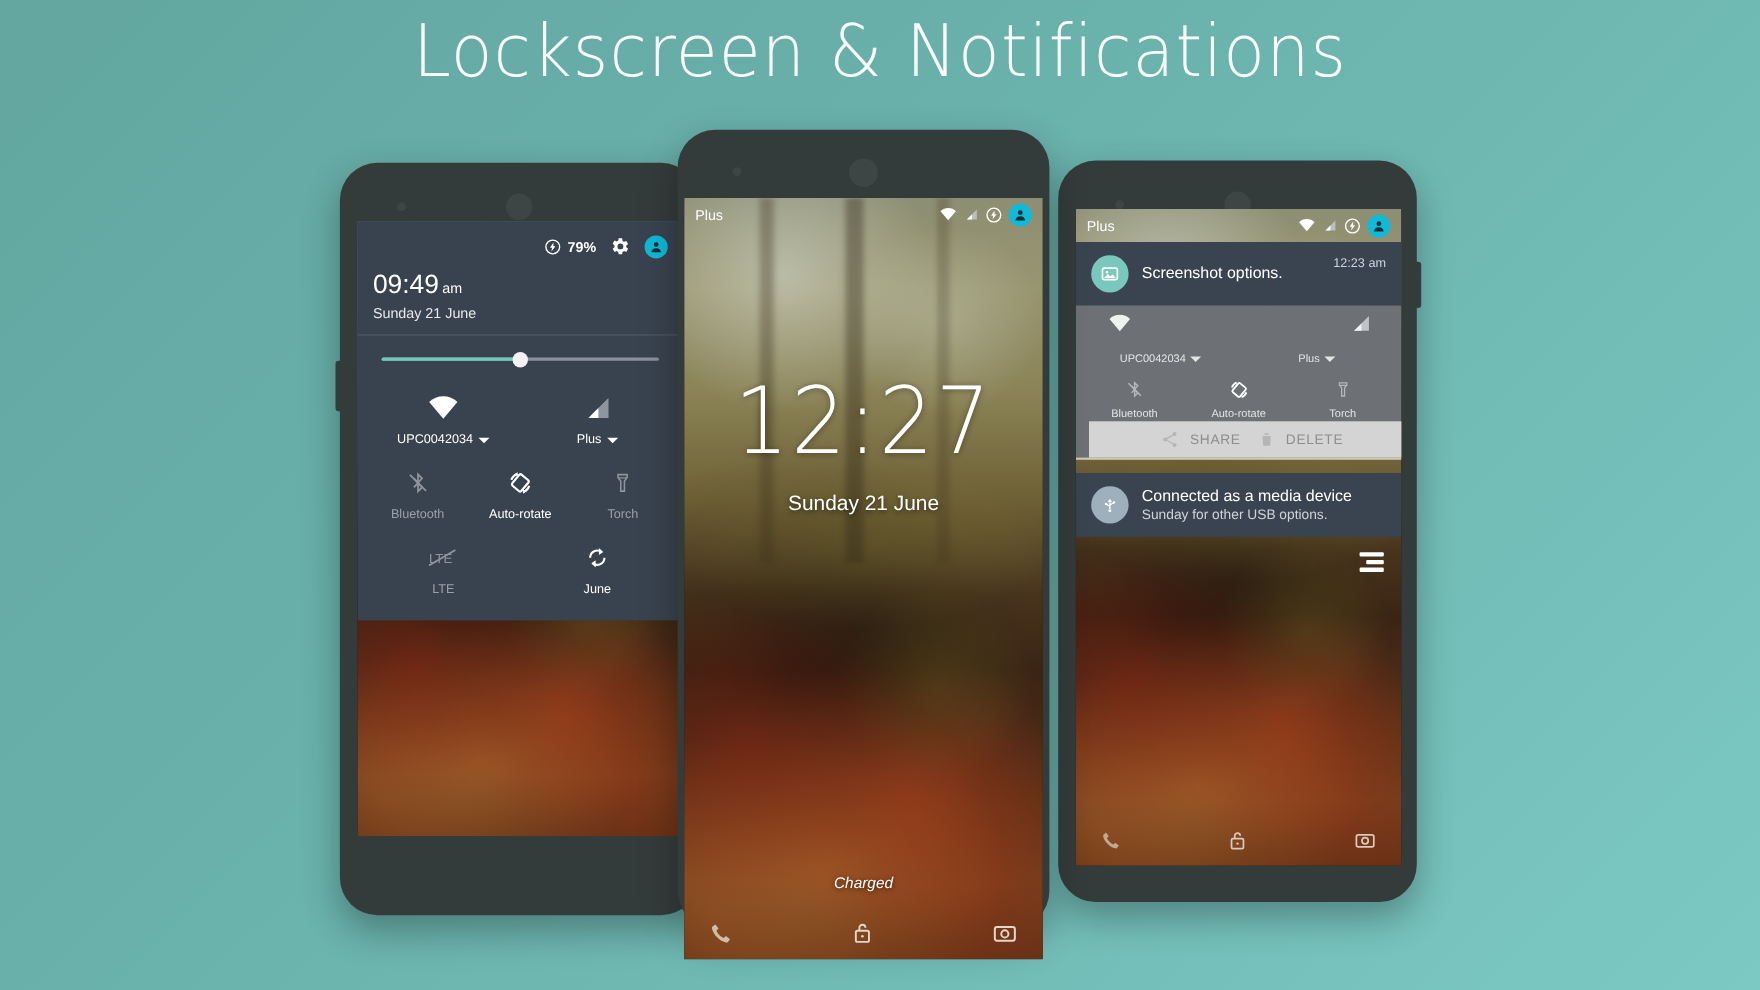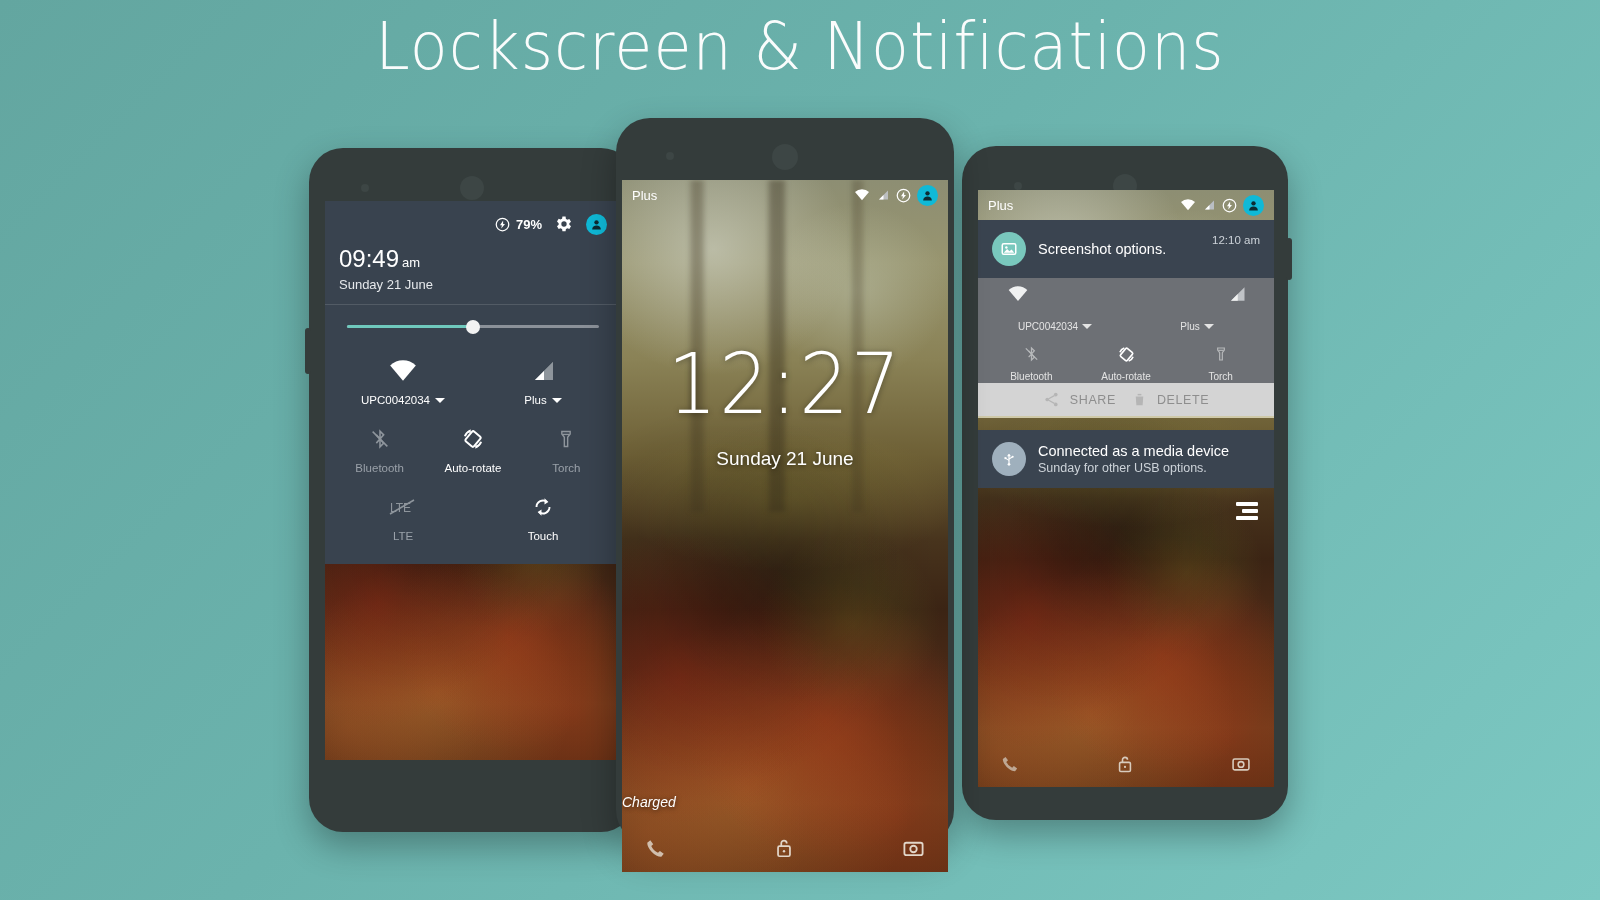--- a/index.html
+++ b/index.html
@@ -173,21 +173,21 @@
     color:#fff; font-family:"DejaVu Sans", sans-serif; font-weight:300;
     font-size:78px; line-height:1; letter-spacing:2px;
     text-shadow:0 1px 6px rgba(0,0,0,.40);
     transform:scaleY(1.08);
   }
   .ls-date{
     position:absolute; left:0; top:268px; width:100%; text-align:center;
     color:#fff; font-size:19px; text-shadow:0 1px 5px rgba(0,0,0,.55);
   }
   .ls-charged{
-    position:absolute; left:0; bottom:62px; width:100%; 
+    position:absolute; left:0; bottom:62px; width:100%; text-align:center;
     color:#fff; font-size:14px; font-style:italic;
     text-shadow:0 1px 5px rgba(0,0,0,.65);
   }
   .ls-bottom{
     position:absolute; left:0; bottom:12px; width:100%;
     display:flex; align-items:center; justify-content:space-between;
     padding:0 22px;
   }
 
   
@@ -216,21 +216,21 @@
     padding:0 26px; height:20px; opacity:.9;
   }
   .shot-preview .mini-rows{ padding:6px 6px 0 6px; }
   .shot-preview .mini-row{ display:flex; }
   .shot-preview .mini-tile{
     flex:1; display:flex; flex-direction:column; align-items:center; padding:6px 0 4px 0;
   }
   .shot-preview .mini-tile .glyph{ height:24px; display:flex; align-items:center; justify-content:center;}
   .shot-preview .mini-tile .lbl{ font-size:10px; margin-top:5px; display:flex; align-items:center; gap:4px;}
   .shot-actions{
-    position:absolute; left:0; bottom:0; width:100%;
+    position:absolute; left:12px; bottom:0; width:100%;
     background:#d4d4d4; display:flex; align-items:center; justify-content:center;
     gap:16px; padding:8px 10px; color:#8e8e8e; font-size:12.5px; letter-spacing:.6px;
   }
   .shot-actions .act{ display:flex; align-items:center; gap:10px; }
   .clear-all{
     position:absolute; right:12px; z-index:3;
     display:flex; flex-direction:column; align-items:flex-end; gap:3px;
   }
   .clear-all i{ display:block; height:4px; background:#fff; border-radius:1px; }
 </style>
@@ -356,21 +356,21 @@
           </div>
           <div class="tile">
             <span class="glyph">
               <svg width="24" height="26" viewBox="0 0 24 24">
                 <path d="M5.5 12 A6.5 6.5 0 0 1 16 6.9" fill="none" stroke="#fff" stroke-width="1.9"></path>
                 <path d="M18.5 12 A6.5 6.5 0 0 1 8 17.1" fill="none" stroke="#fff" stroke-width="1.9"></path>
                 <path d="M13.5 3.2 L17.4 6.9 L13.5 9.6 Z" fill="#fff"></path>
                 <path d="M10.5 20.8 L6.6 17.1 L10.5 14.4 Z" fill="#fff"></path>
               </svg>
             </span>
-            <span class="lbl">Touch</span>
+            <span class="lbl">June</span>
           </div>
         </div>
       </div>
     </div>
   </div>
 </div>
 
 <div class="phone" id="phone-right">
   <div class="sensor"></div>
   <div class="speaker"></div>
@@ -408,21 +408,21 @@
         <span class="ic-circle" style="background:#79c8bd">
           <svg width="18" height="18" viewBox="0 0 24 24">
               <rect x="3" y="5" width="18" height="14" rx="2" fill="none" stroke="#fff" stroke-width="2"></rect>
               <circle cx="8.5" cy="10" r="1.6" fill="#fff"></circle>
               <path d="M5 17 l4.5-5 3 3 3-2.5 3.5 4.5 z" fill="#fff"></path>
             </svg>
         </span>
         <span class="txt">
           <span class="title">Screenshot options.</span>
         </span>
-        <span class="time">12:10 am</span>
+        <span class="time">12:23 am</span>
       </div>
 
       <div class="shot-preview">
         <div class="mini-status">
           <svg width="28" height="16" viewBox="0 0 24 18">
               <path d="M12 17 L1.5 4.5 A15 15 0 0 1 22.5 4.5 Z" fill="#fff"></path>
             </svg>
           <svg width="22" height="18" viewBox="0 0 24 24">
               <path d="M22 3 L22 21 L4 21 Z" fill="#c9ccd0"></path>
               <path d="M13 21 L4 21 L13 12 Z" fill="#fff"></path>

